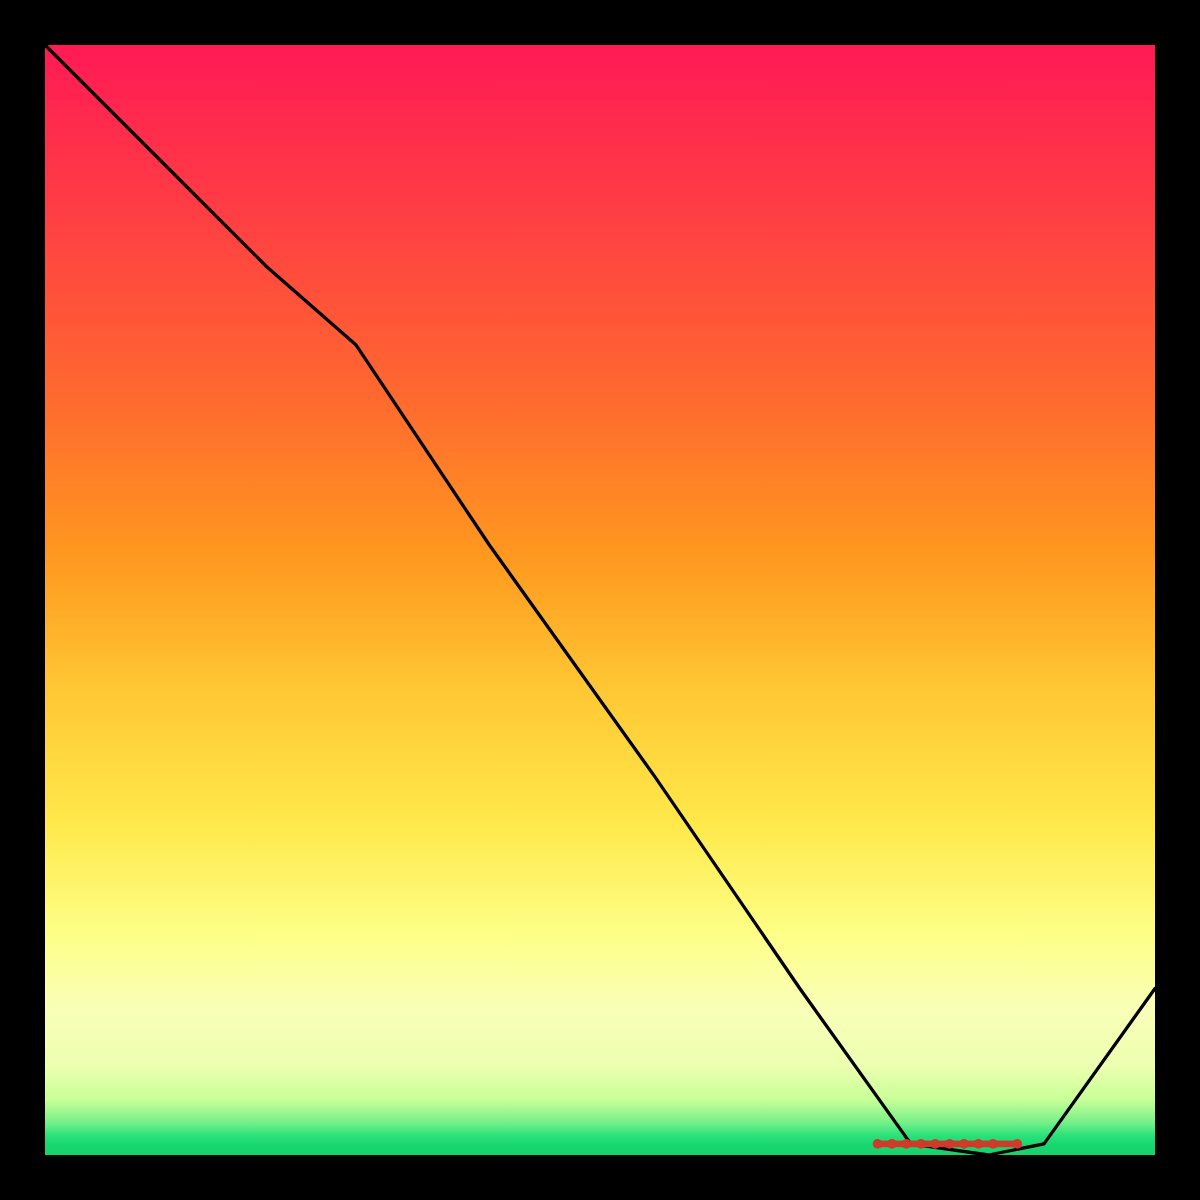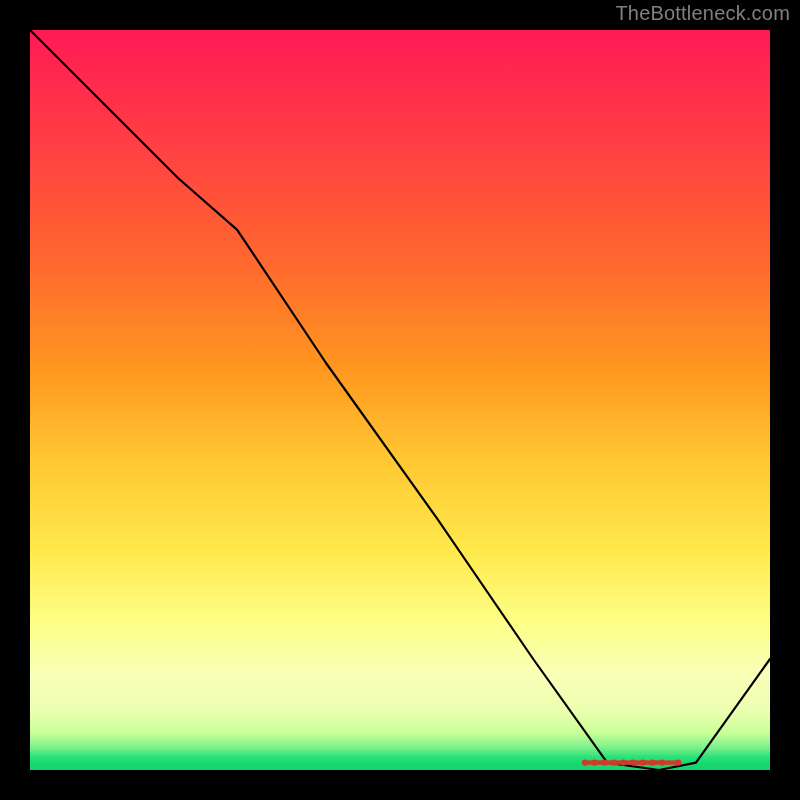--- a/index.html
+++ b/index.html
@@ -72,21 +72,20 @@
     stroke-width: 0;
   }
   .marker-bar {
     fill: #d03a2a;
   }
 </style>
 </head>
 <body>
 
 <div class="stage">
-  <div class="attribution">TheBottleneck.com</div>
 
   <div class="plot">
     <svg class="curve" viewBox="0 0 740 740">
       <path id="curve-path" class="curve-path" d="M0.0 0.0 L74.0 74.0 L148.0 148.0 L207.2 199.8 L296.0 333.0 L407.0 488.4 L503.2 629.0 L577.2 732.6 L629.0 740.0 L666.0 732.6 L740.0 629.0"></path>
       <g id="marker-group">
           <rect x="555.0" y="730.4" width="93.2" height="4.4" class="marker-bar"></rect>
           <circle cx="555.0" cy="732.6" r="3.2" class="marker"></circle>
           <circle cx="564.6" cy="732.6" r="3.2" class="marker"></circle>
           <circle cx="574.2" cy="732.6" r="3.2" class="marker"></circle>
           <circle cx="583.9" cy="732.6" r="3.2" class="marker"></circle>

